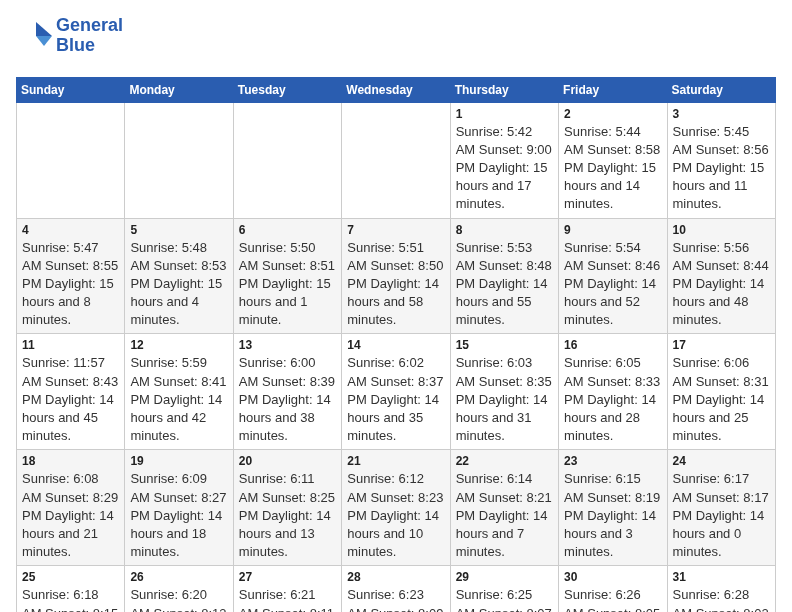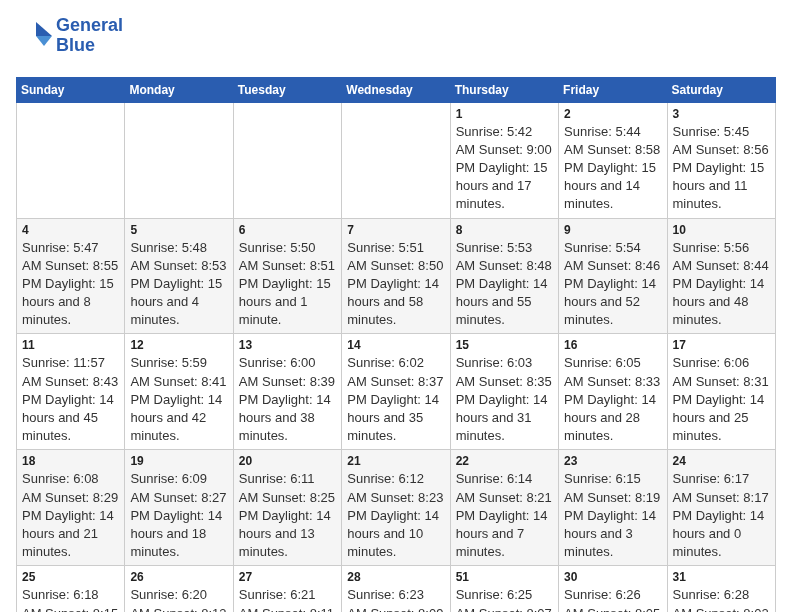--- a/index.html
+++ b/index.html
@@ -296,21 +296,21 @@
 Sunset: 8:11 PM
 Daylight: 13 hours and 49 minutes.</div>
         </td>
         <td>
           <span class="day-num">28</span>
           <div class="cell-info">Sunrise: 6:23 AM
 Sunset: 8:09 PM
 Daylight: 13 hours and 45 minutes.</div>
         </td>
         <td>
-          <span class="day-num">51</span>
+          <span class="day-num">29</span>
           <div class="cell-info">Sunrise: 6:25 AM
 Sunset: 8:07 PM
 Daylight: 13 hours and 42 minutes.</div>
         </td>
         <td>
           <span class="day-num">30</span>
           <div class="cell-info">Sunrise: 6:26 AM
 Sunset: 8:05 PM
 Daylight: 13 hours and 38 minutes.</div>
         </td>

